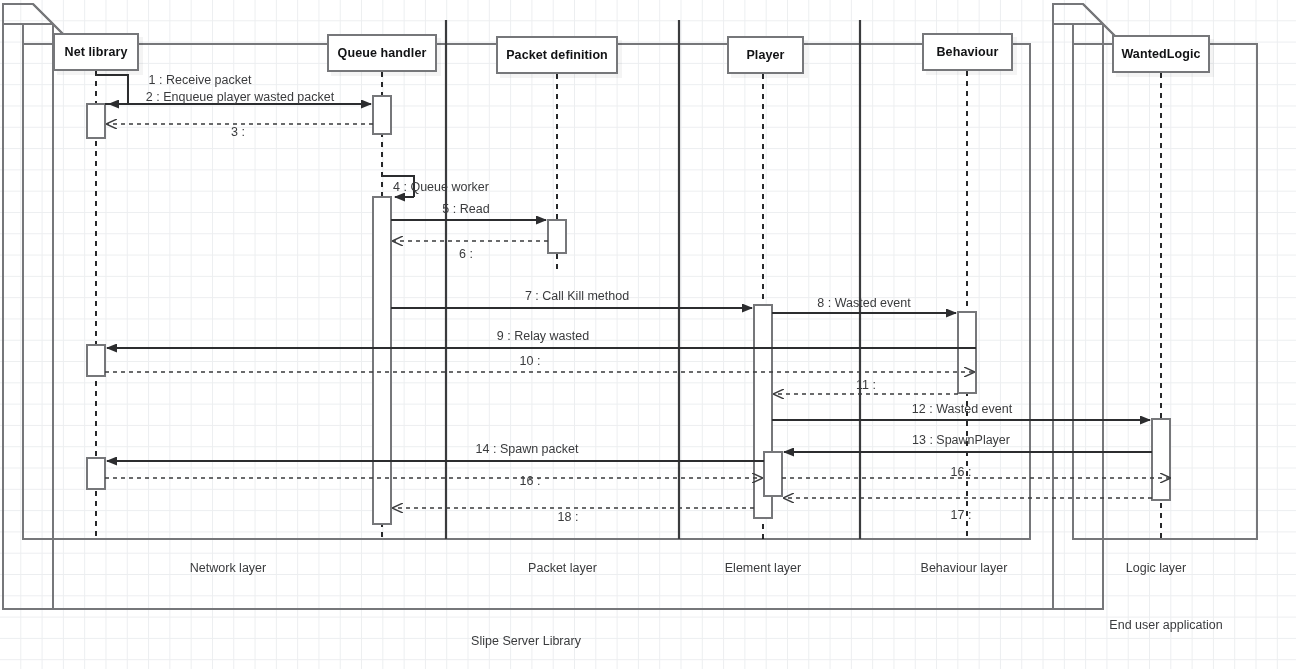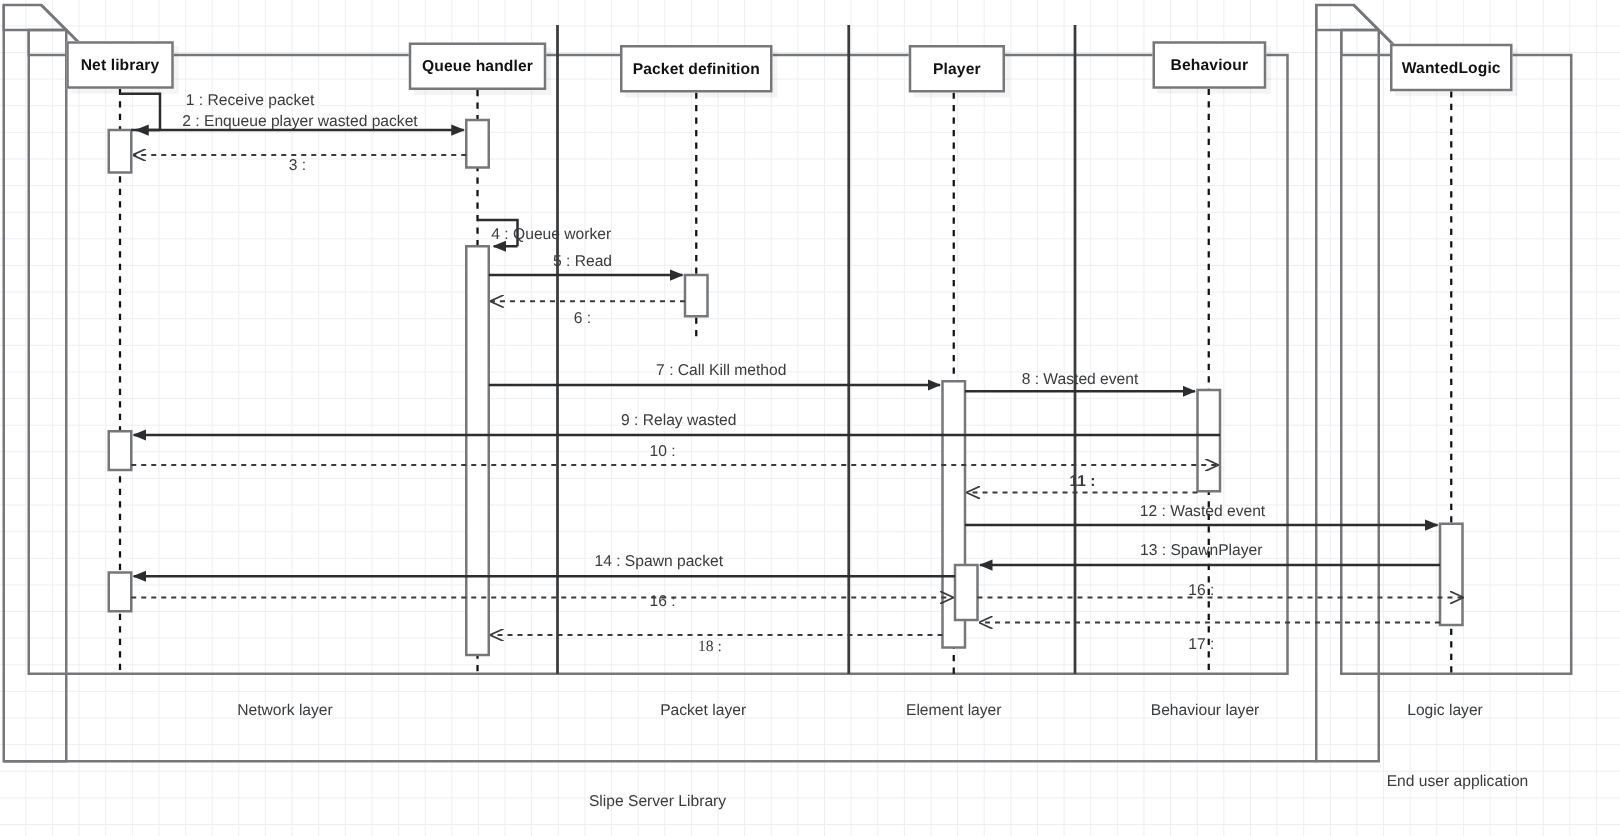--- a/index.html
+++ b/index.html
@@ -167,28 +167,28 @@
   <div class="msglabel" style="left:200px;top:73px;">1 : Receive packet</div>
   <div class="msglabel" style="left:240px;top:90px;">2 : Enqueue player wasted packet</div>
   <div class="msglabel" style="left:238px;top:125px;">3 :</div>
   <div class="msglabel" style="left:425px;top:180px;margin-left:16px;">4 : Queue worker</div>
   <div class="msglabel" style="left:466px;top:202px;">5 : Read</div>
   <div class="msglabel" style="left:466px;top:247px;">6 :</div>
   <div class="msglabel" style="left:577px;top:289px;">7 : Call Kill method</div>
   <div class="msglabel" style="left:864px;top:296px;">8 : Wasted event</div>
   <div class="msglabel" style="left:543px;top:329px;">9 : Relay wasted</div>
   <div class="msglabel" style="left:530px;top:354px;">10 :</div>
-  <div class="msglabel" style="left:866px;top:378px;font-weight:bold;">11 :</div>
+  <div class="msglabel" style="left:866px;top:378px;">11 :</div>
   <div class="msglabel" style="left:962px;top:402px;">12 : Wasted event</div>
   <div class="msglabel" style="left:961px;top:433px;">13 : SpawnPlayer</div>
   <div class="msglabel" style="left:527px;top:442px;">14 : Spawn packet</div>
   <div class="msglabel" style="left:530px;top:474px;">16 :</div>
   <div class="msglabel" style="left:961px;top:465px;">16 :</div>
   <div class="msglabel" style="left:961px;top:508px;">17 :</div>
-  <div class="msglabel" style="left:568px;top:510px;font-family:Liberation Serif, serif;">18 :</div>
+  <div class="msglabel" style="left:568px;top:510px;">18 :</div>
 
   <div class="layercap" style="left:228px;top:561px;">Network layer</div>
   <div class="layercap" style="left:543px;top:561px;padding-left:39px;">Packet layer</div>
   <div class="layercap" style="left:763px;top:561px;">Element layer</div>
   <div class="layercap" style="left:944px;top:561px;margin-left:20px;">Behaviour layer</div>
   <div class="layercap" style="left:1156px;top:561px;">Logic layer</div>
 
   <div class="framecap" style="left:526px;top:634px;">Slipe Server Library</div>
   <div class="framecap" style="left:1166px;top:618px;">End user application</div>
 

